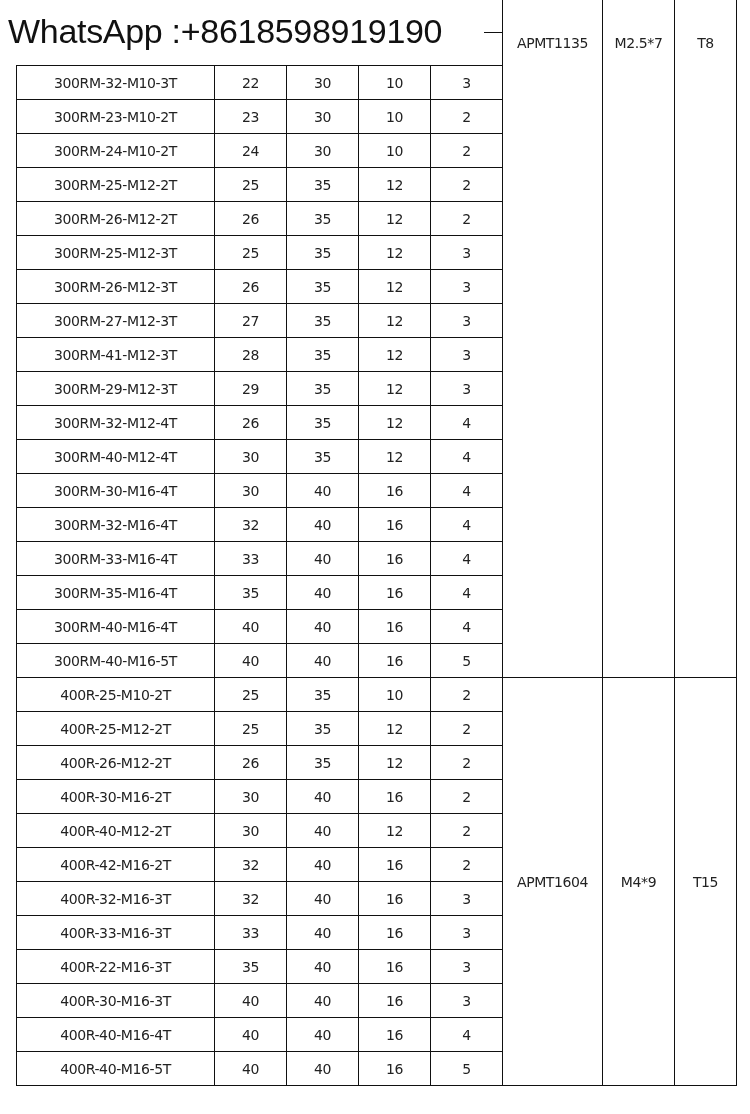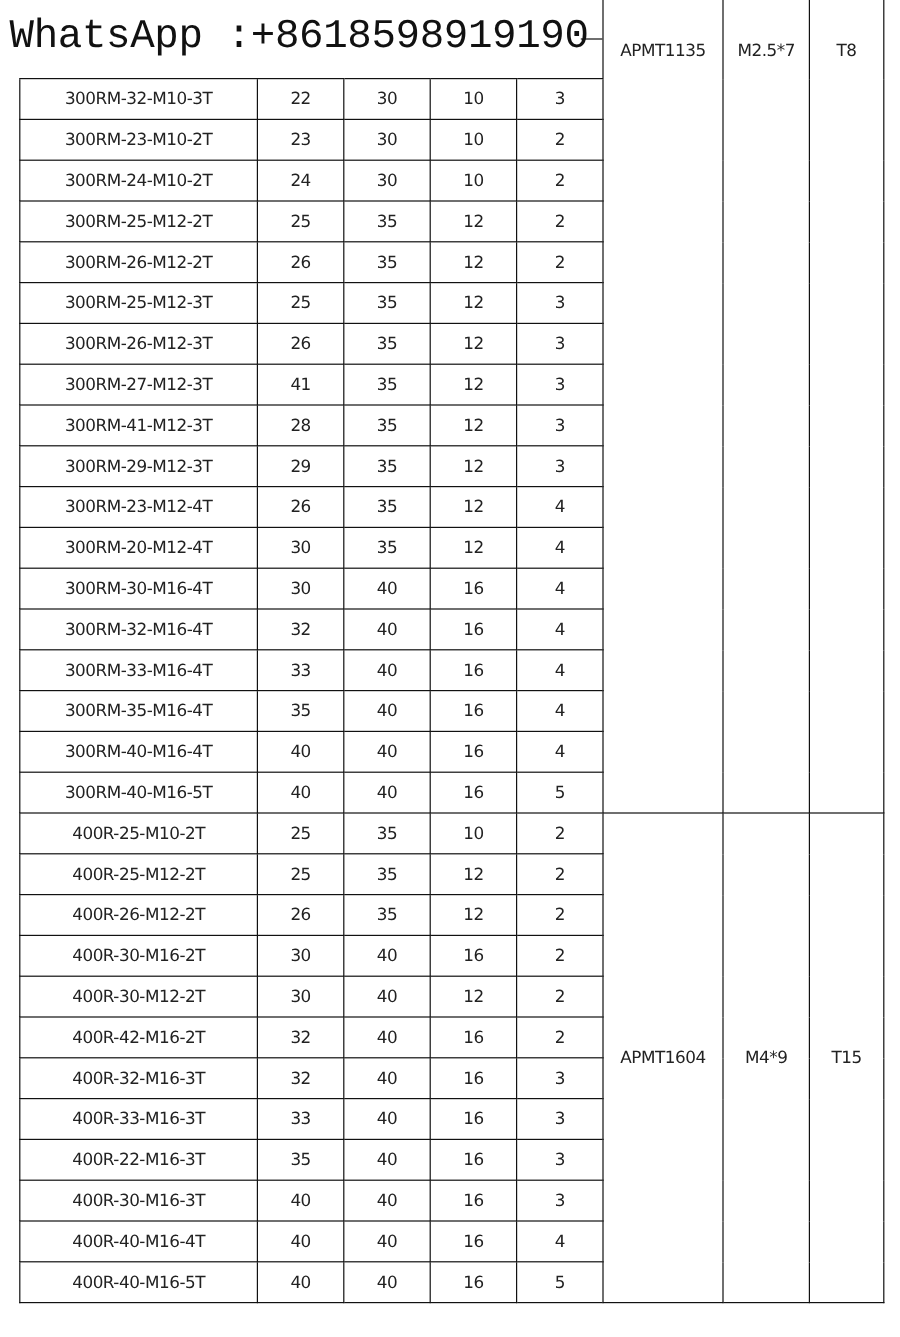--- a/index.html
+++ b/index.html
@@ -12,21 +12,21 @@
       height: 1114px;
       position: relative;
       overflow: hidden;
       font-family: "Liberation Sans", "DejaVu Sans", sans-serif;
       color: #1a1a1a;
     }
     .watermark {
       position: absolute;
       left: 8px;
       top: 6px;
-      font-family: Liberation Mono, monospace;
+      font-family: Liberation Sans, sans-serif;
       font-size: 34px;
       line-height: 50px;
       color: #111111;
       background: #ffffff;
       padding-right: 4px;
       z-index: 5;
       white-space: nowrap;
       letter-spacing: -0.3px;
       text-align: right;
     }
@@ -147,48 +147,48 @@
       </tr>
       <tr>
         <td>300RM-26-M12-3T</td>
         <td>26</td>
         <td>35</td>
         <td>12</td>
         <td>3</td>
       </tr>
       <tr>
         <td>300RM-27-M12-3T</td>
-        <td>41</td>
+        <td>27</td>
         <td>35</td>
         <td>12</td>
         <td>3</td>
       </tr>
       <tr>
         <td>300RM-41-M12-3T</td>
         <td>28</td>
         <td>35</td>
         <td>12</td>
         <td>3</td>
       </tr>
       <tr>
         <td>300RM-29-M12-3T</td>
         <td>29</td>
         <td>35</td>
         <td>12</td>
         <td>3</td>
       </tr>
       <tr>
-        <td>300RM-23-M12-4T</td>
+        <td>300RM-32-M12-4T</td>
         <td>26</td>
         <td>35</td>
         <td>12</td>
         <td>4</td>
       </tr>
       <tr>
-        <td>300RM-20-M12-4T</td>
+        <td>300RM-40-M12-4T</td>
         <td>30</td>
         <td>35</td>
         <td>12</td>
         <td>4</td>
       </tr>
       <tr>
         <td>300RM-30-M16-4T</td>
         <td>30</td>
         <td>40</td>
         <td>16</td>
@@ -254,21 +254,21 @@
         <td>2</td>
       </tr>
       <tr>
         <td>400R-30-M16-2T</td>
         <td>30</td>
         <td>40</td>
         <td>16</td>
         <td>2</td>
       </tr>
       <tr>
-        <td>400R-30-M12-2T</td>
+        <td>400R-40-M12-2T</td>
         <td>30</td>
         <td>40</td>
         <td>12</td>
         <td>2</td>
       </tr>
       <tr>
         <td>400R-42-M16-2T</td>
         <td>32</td>
         <td>40</td>
         <td>16</td>

